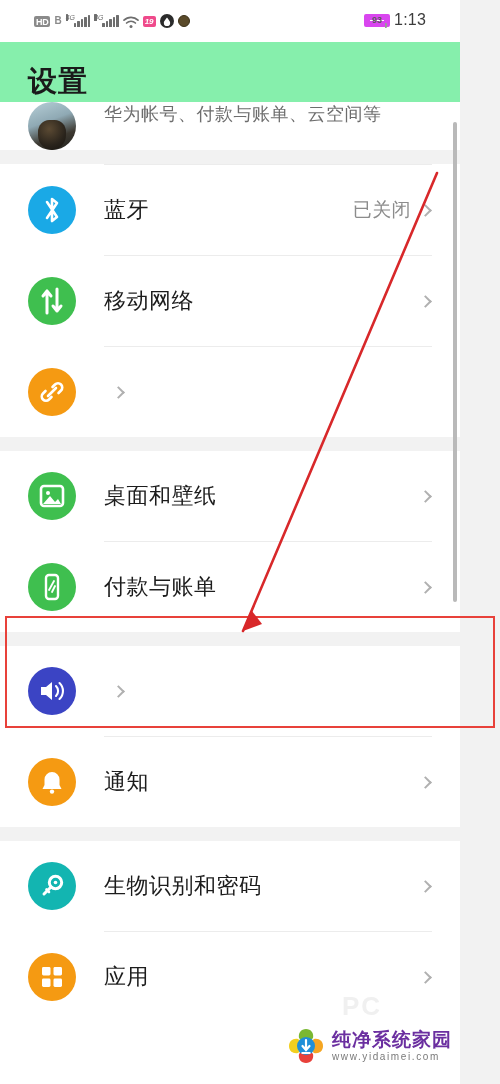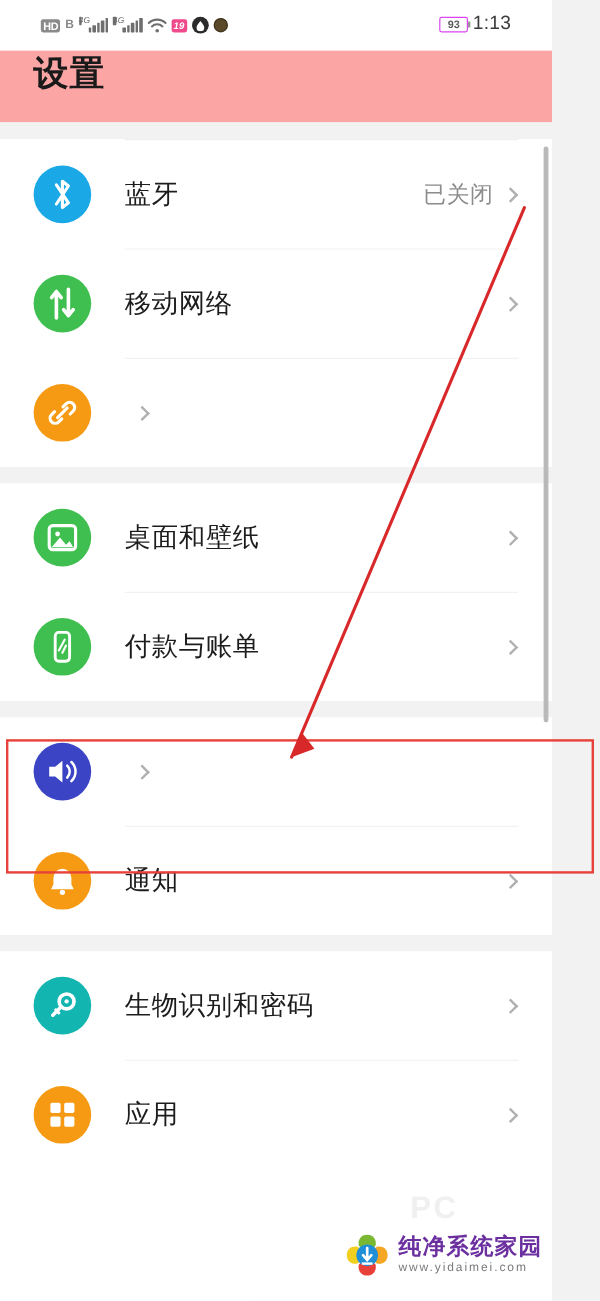--- a/index.html
+++ b/index.html
@@ -45,33 +45,33 @@
   }
   .dark-dot {
     width:14px; height:14px; border-radius:50%; background:#2b2b2b;
     display:flex; align-items:center; justify-content:center;
   }
   .dark-dot2 {
     width:12px; height:12px; border-radius:50%;
     background:#5a4a2a; border:1.5px solid #3b3018;
   }
   .batt {
-    border:1px solid #d946ef; border-radius:2px; height:13px;
+    border:6px solid #d946ef; border-radius:2px; height:13px;
     display:flex; align-items:center; justify-content:center;
     padding:0 2px; position:relative; min-width:24px;
   }
   .batt span { font-size:9px; color:#5a5a5a; line-height:9px; font-weight:bold; }
   .batt:after {
     content:""; position:absolute; right:-3px; top:3.5px;
     width:2px; height:5px; background:#9a9a9a; border-radius:0 1px 1px 0;
   }
   .clock { font-size:16px; color:#3c3c3c; margin-left:0; letter-spacing:.2px; }
 
   
-  .title-bar { height:60px; background:#fca5a5; display:flex; align-items:flex-start; padding-left:28px; }
+  .title-bar { height:60px; background:#86efac; display:flex; align-items:flex-end; padding-left:28px; }
   .title { font-size:29px; color:#1a1a1a; font-weight:bold; letter-spacing:1px; }
 
   
   .scroll { position:relative; }
   .card { background:#ffffff; }
   .gap { height:14px; background:#f2f2f2; }
 
   .row {
     display:flex; align-items:center; height:90px;
     padding:0 28px 0 28px; position:relative; background:#fff;
@@ -184,20 +184,26 @@
       <span class="clock">1:13</span>
     </div>
   </div>
 
   <div class="title-bar">
     <span class="title">设置</span>
   </div>
 
   <div class="scroll">
 
+    <div class="card">
+      <div class="row partial">
+        <span class="avatar"></span>
+        <span class="label sub">华为帐号、付款与账单、云空间等</span>
+      </div>
+    </div>
     <div class="gap"></div>
 
     <div class="card">
       <div class="divider"></div>
 
       <div class="row">
         <span class="ico" style="background:#1aa9e6">
           <svg width="22" height="30" viewBox="0 0 22 30">
             <path d="M6 7 L16 22 L11 26 L11 4 L16 8 L6 23" stroke="#fff" stroke-width="2.6" fill="none" stroke-linejoin="round" stroke-linecap="round"></path>
           </svg>

